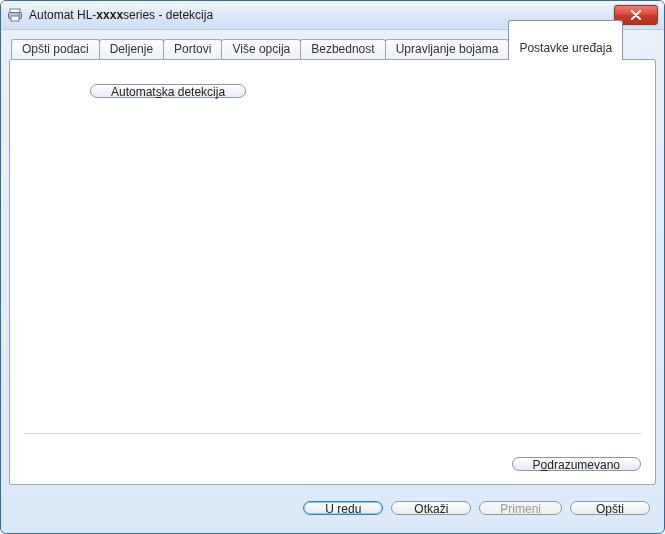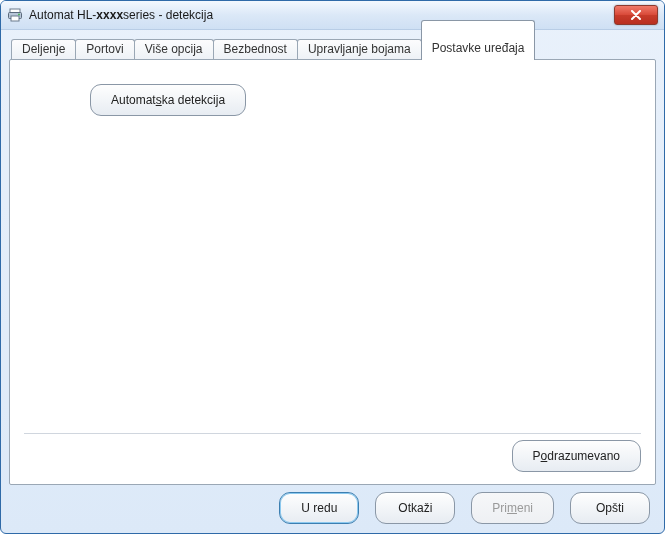--- a/index.html
+++ b/index.html
@@ -22,30 +22,30 @@
     padding:2px 10px 3px;margin-right:-1px;border-top-left-radius:3px;border-top-right-radius:3px;
     color:#333;cursor:pointer;position:relative;top:1px;line-height:15px}
   .tab.active{background:#fff;border-color:#8a97a6;z-index:3;padding-top:20px;padding-bottom:4px;top:1px}
   
   .tabpage{border:1px solid #9aa7b5;background:#fff;border-radius:2px;position:absolute;left:0;right:0;top:22px;bottom:40px;
     box-sizing:border-box;padding:24px 20px 14px}
   .row{display:flex;align-items:center;margin-bottom:16px}
   .lbl{width:110px}
   .txt{width:150px;height:20px;border:1px solid #7a93b4;border-radius:2px;box-sizing:border-box;padding:1px 4px;
     background:#fff;font:inherit;box-shadow:inset 0 0 0 1px #cddbef}
-  .btn{height:32px;border:1px solid #8a97a6;border-radius:11px;padding:0 20px;
+  .btn{height:14px;border:1px solid #8a97a6;border-radius:11px;padding:0 20px;
     background:linear-gradient(to bottom,#fefefe,#e7ecf2);cursor:pointer;font:inherit;color:#222}
   .btn-default{border-color:#3c7fb1;box-shadow:0 0 0 1px #8cc9ef inset}
   .btn:disabled{color:#9a9a9a;cursor:default;background:linear-gradient(to bottom,#f6f7f9,#eef0f3)}
   .auto-row{margin-left:60px}
   .hr{position:absolute;left:14px;right:14px;bottom:50px;height:0;border-top:1px solid #d0d6de}
   .defaults-wrap{position:absolute;right:14px;bottom:12px}
   
   .footer{position:absolute;left:0;right:0;bottom:0;height:34px;display:flex;justify-content:flex-end;
-    align-items:center;gap:16px;padding-right:6px}
+    align-items:center;gap:8px;padding-right:6px}
   .footer .btn{min-width:80px}
   .underline-key{text-decoration:underline}
 </style>
 </head>
 <body>
 
 <div class="window">
   <div class="titlebar">
     <span class="ticon">
       <svg width="16" height="16" viewBox="0 0 16 16">
@@ -60,20 +60,21 @@
     </span>
     <div class="close-btn">
       <svg width="12" height="10" viewBox="0 0 12 10">
         <path d="M2 1 L10 9 M10 1 L2 9" stroke="#fff" stroke-width="2" stroke-linecap="round"></path>
       </svg>
     </div>
   </div>
 
   <div class="client">
     <div class="tabstrip">
+      <div class="tab">Opšti podaci</div>
       <div class="tab">Deljenje</div>
       <div class="tab">Portovi</div>
       <div class="tab">Više opcija</div>
       <div class="tab">Bezbednost</div>
       <div class="tab">Upravljanje bojama</div>
       <div class="tab active">Postavke uređaja</div>
     </div>
 
     <div class="tabpage">
       <div class="row auto-row">

